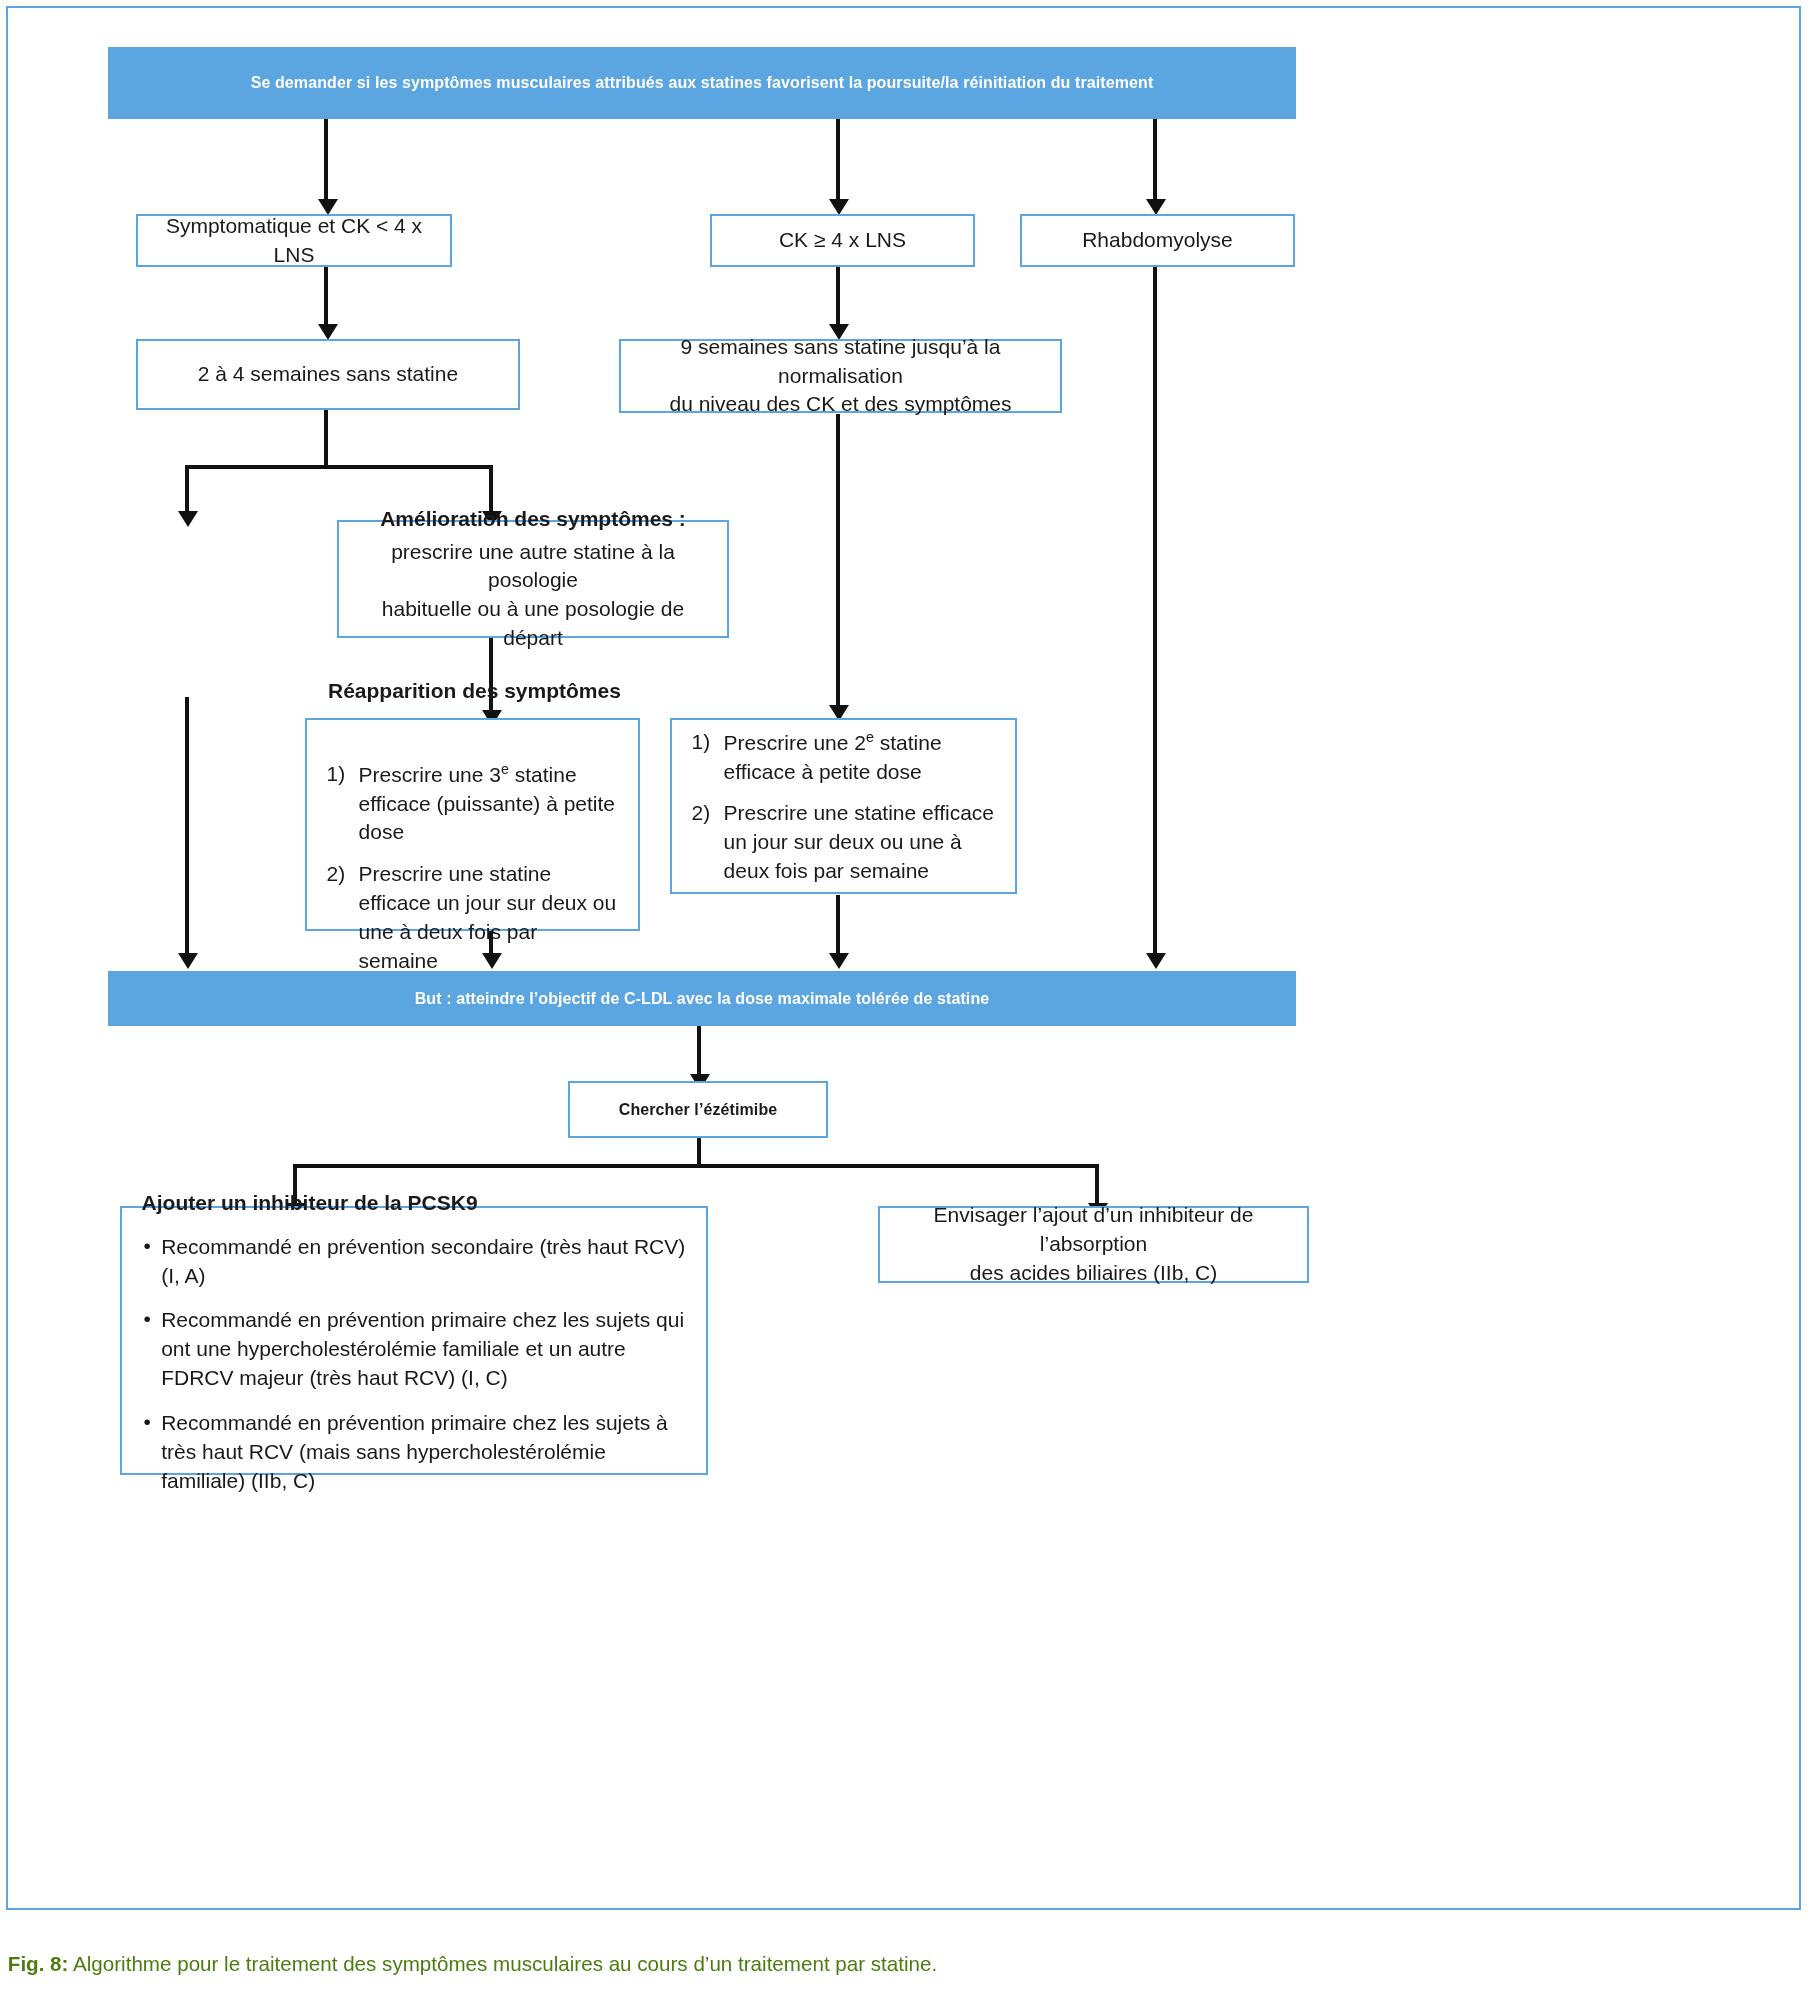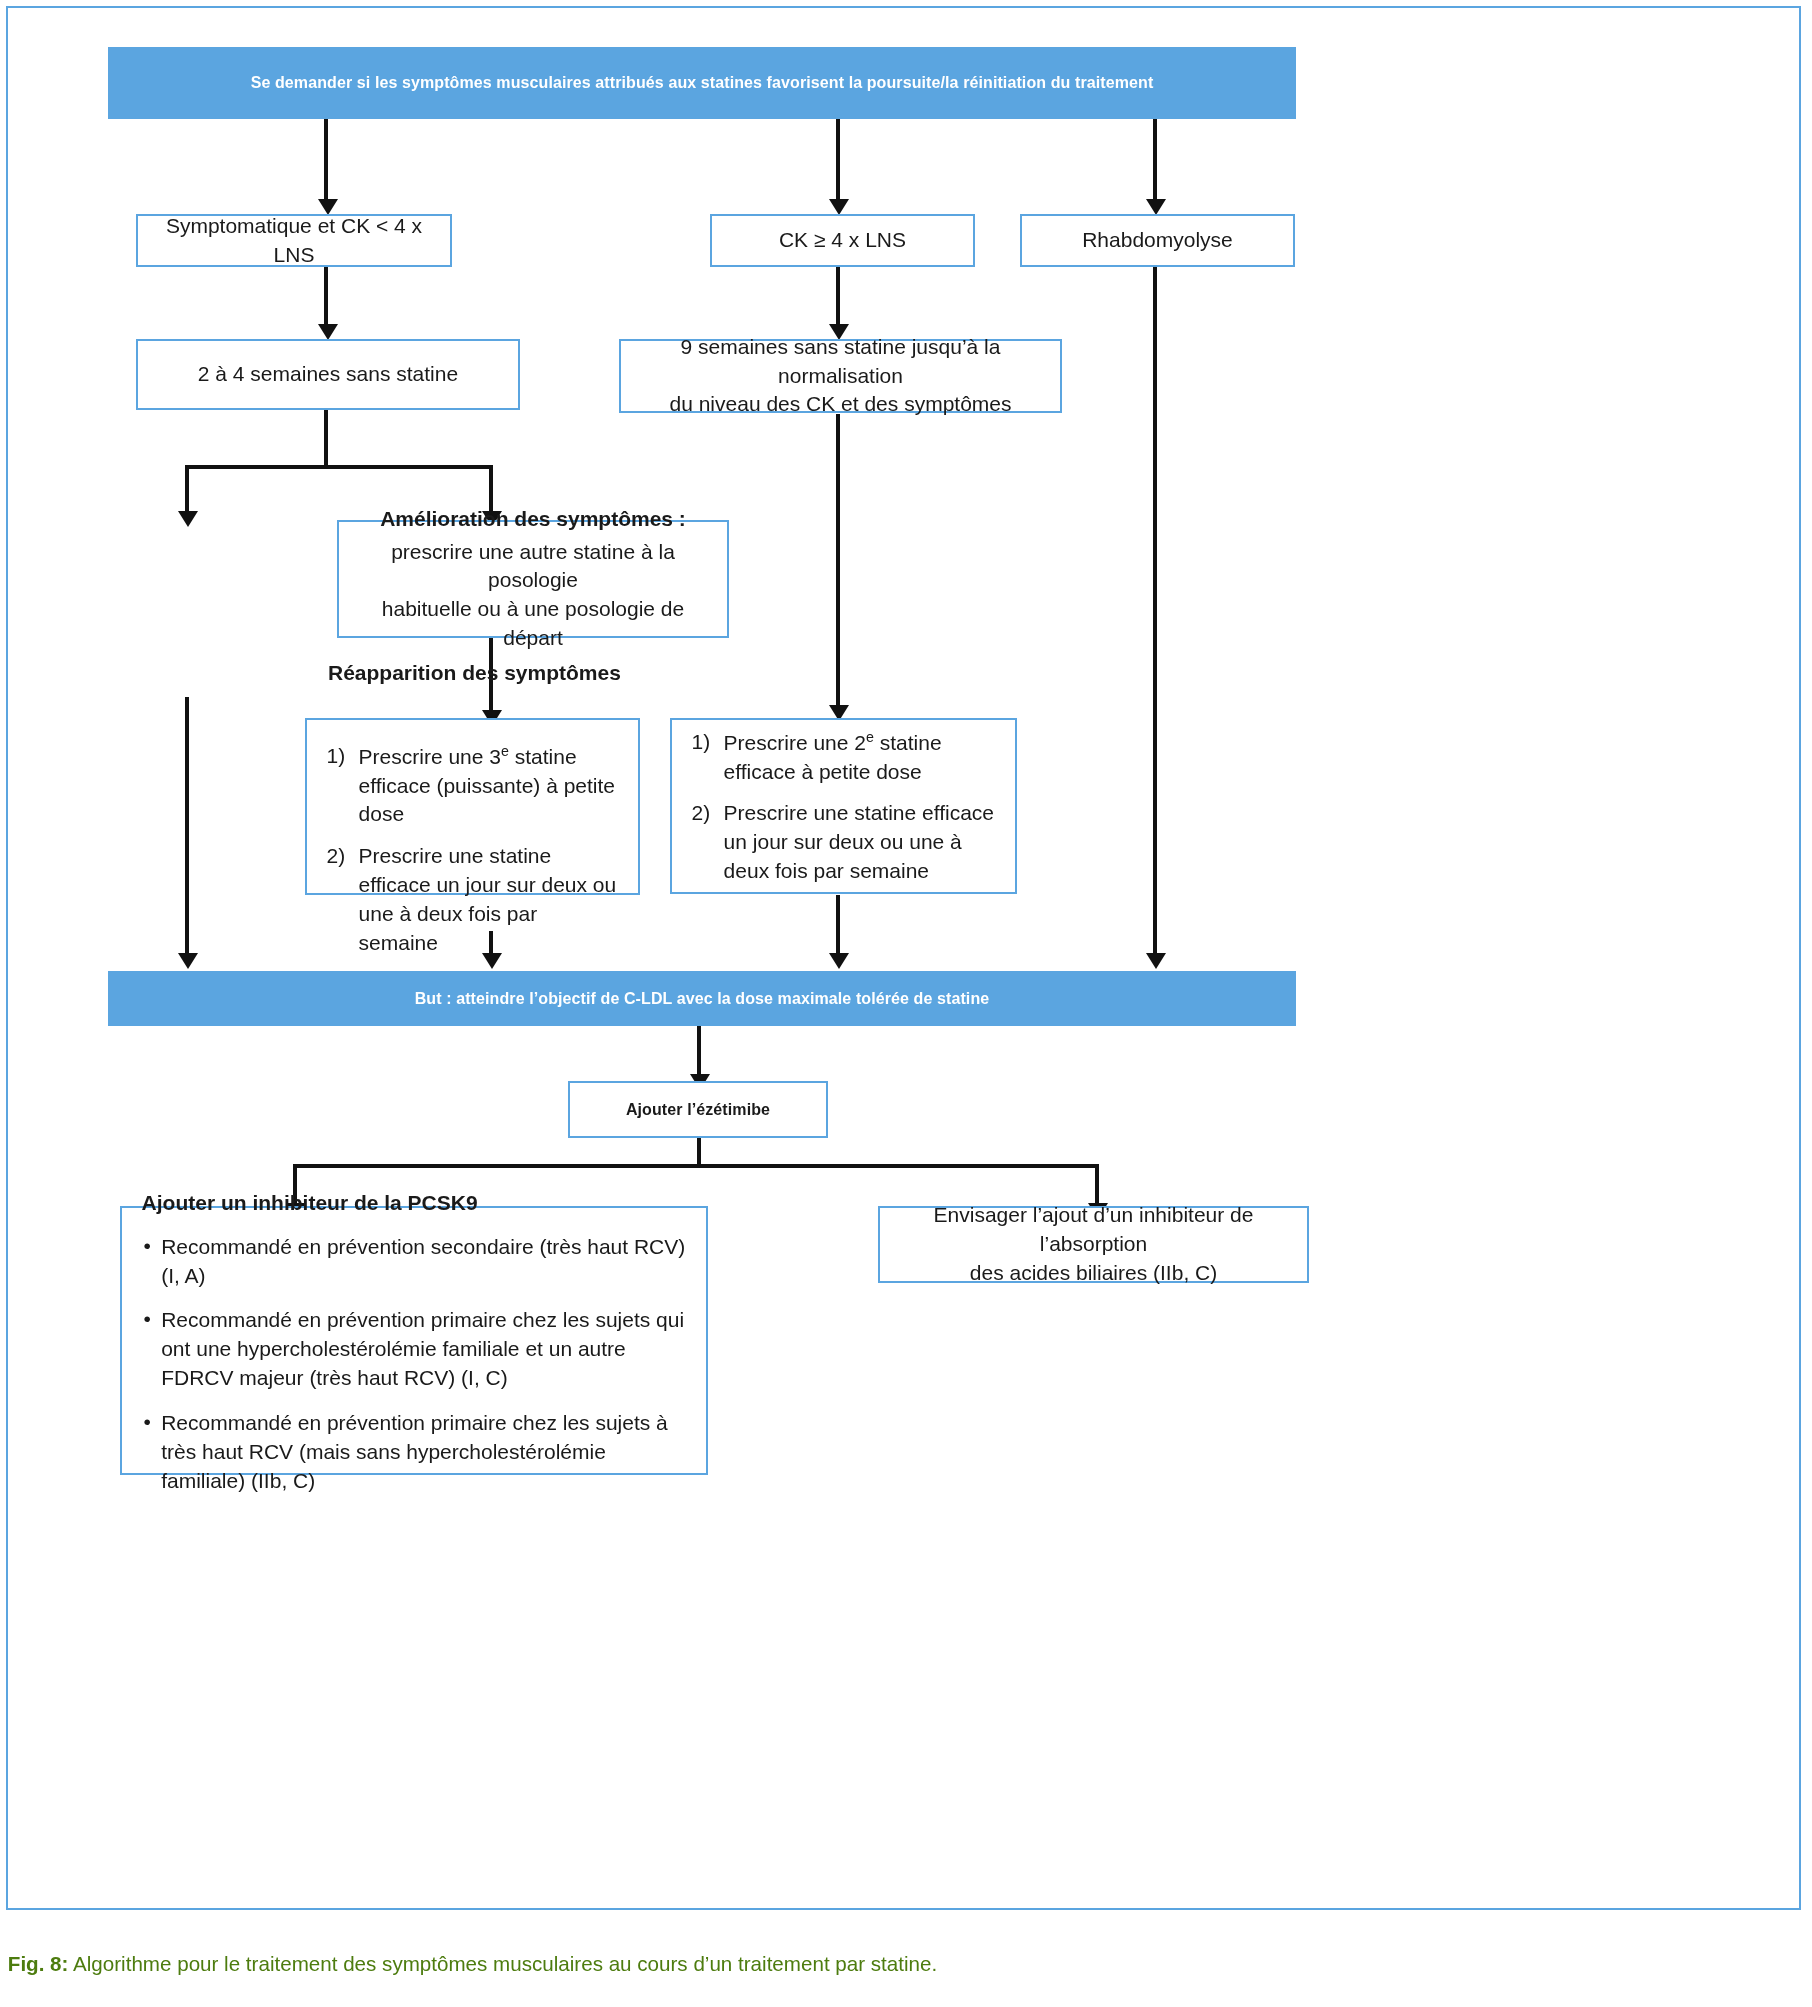--- a/index.html
+++ b/index.html
@@ -188,21 +188,21 @@
 
   <div class="node center" style="left:337px; top:520px; width:392px; height:118px; padding:9.8px 13.7px;">
     <div class="title-line" style="margin-bottom:3.9px;text-align:right;">Amélioration des symptômes :</div>
     <div class="sub-line">prescrire une autre statine à la posologie</div>
     <div class="sub-line">habituelle ou à une posologie de départ</div>
   </div>
 
   <div class="vline" style="left:489px; top:638px; height:74px;"></div>
   <div class="arrowhead" style="left:482px; top:710px;"></div>
 
-  <div class="node left" style="left:305px; top:718px; width:335px; height:177px; padding:19.6px 15.7px 15.7px 19.6px;gap:40px;">
+  <div class="node left" style="left:305px; top:718px; width:335px; height:213px; padding:19.6px 15.7px 15.7px 19.6px;gap:40px;">
     <div class="title-line" style="width:100%; text-align:center; margin-bottom:13.7px;">Réapparition des symptômes</div>
     <ul class="nlist">
       <li>
         <span class="num">1)</span><span>Prescrire une 3</span><span class="sup">e</span><span> statine efficace (puissante) à petite dose</span>
       </li>
       <li>
         <span class="num">2)</span><span>Prescrire une statine efficace un jour sur deux ou une à deux fois par semaine</span>
       </li>
     </ul>
   </div>
@@ -225,21 +225,21 @@
   <div class="arrowhead" style="left:829px; top:953px;"></div>
 
   <div class="banner" style="left:108px; top:971px; width:1188px; height:55px; padding:0 21.6px;">
     <span>But : atteindre l’objectif de C-LDL avec la dose maximale tolérée de statine</span>
   </div>
 
   <div class="vline" style="left:697px; top:1026px; height:51px;"></div>
   <div class="arrowhead" style="left:690px; top:1074px;"></div>
 
   <div class="banner" style="left:568px; top:1081px; width:260px; height:57px; background:#ffffff; color:#1a1a1a; border:2.9px solid #5BA5E0; box-sizing:border-box;">
-    <span>Ajouter l’ézétimibe</span>
+    <span>Chercher l’ézétimibe</span>
   </div>
 
   <div class="vline" style="left:697px; top:1138px; height:28px;"></div>
   <div class="hline" style="left:293px; top:1164px; width:806px;"></div>
   <div class="vline" style="left:293px; top:1164px; height:41px;"></div>
   <div class="arrowhead" style="left:286px; top:1203px;"></div>
   <div class="vline" style="left:1095px; top:1164px; height:41px;"></div>
   <div class="arrowhead" style="left:1088px; top:1203px;"></div>
 
   <div class="node left" style="left:120px; top:1206px; width:588px; height:269px; padding:21.6px 17.6px 17.6px 19.6px;">

